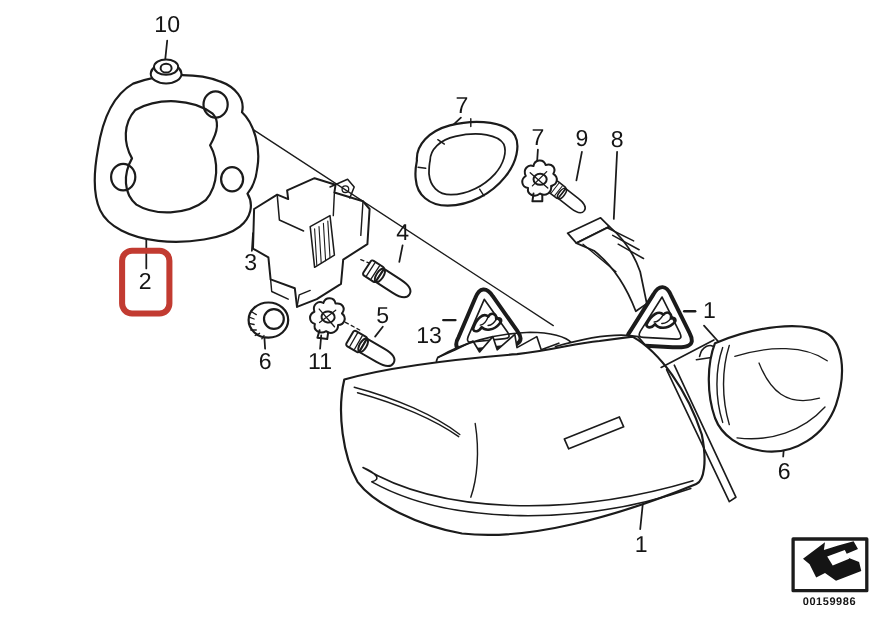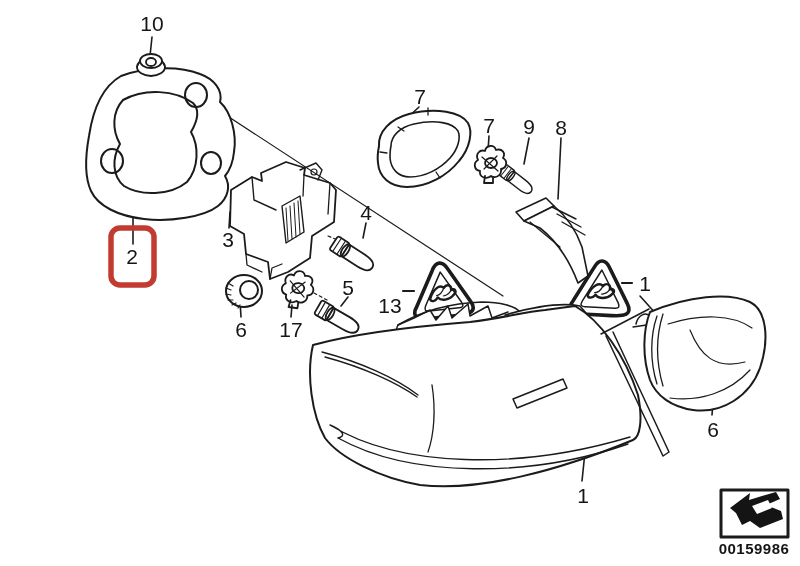--- a/index.html
+++ b/index.html
@@ -3,21 +3,21 @@
 <meta charset="utf-8">
 <style>
   html,body{margin:0;padding:0;background:#fff;}
   .stage{position:relative;width:800px;height:566px;background:#ffffff;overflow:hidden;
          font-family:"Liberation Sans",sans-serif;}
   .stage svg{position:absolute;left:0;top:0;}
   .part-label{position:absolute;transform:translate(-50%,-50%);
     font-family:"Liberation Sans",sans-serif;font-weight:400;font-size:21px;
     color:#151515;letter-spacing:0;line-height:1;white-space:nowrap;cursor:pointer;}
   .part-code{position:absolute;transform:translate(-50%,-50%);
-    font-family:"Liberation Sans",sans-serif;font-weight:700;font-size:15px;
+    font-family:"Liberation Sans",sans-serif;font-weight:700;font-size:10px;
     color:#141414;letter-spacing:.5px;line-height:1;}
 </style>
 </head>
 <body>
 
 <div class="stage">
 
 <svg width="800" height="566" viewBox="0 0 800 566" fill="none" stroke="#1b1b1b" stroke-width="1.8" stroke-linecap="round" stroke-linejoin="round">
 
   <defs>
@@ -172,16 +172,16 @@
   <div class="part-label" style="left:348px;top:287px">5</div>
   <div class="part-label" style="left:713px;top:429px">6</div>
   <div class="part-label" style="left:420px;top:96px">7</div>
   <div class="part-label" style="left:561px;top:127px">8</div>
   <div class="part-label" style="left:529px;top:126px">9</div>
   <div class="part-label" style="left:152px;top:23px">10</div>
   <div class="part-label" style="left:241px;top:329px">6</div>
   <div class="part-label" style="left:645px;top:283px">1</div>
   <div class="part-label" style="left:390px;top:305px">13</div>
   <div class="part-label" style="left:489px;top:125px">7</div>
-  <div class="part-label" style="left:291px;top:329px">17</div>
+  <div class="part-label" style="left:291px;top:329px">11</div>
 
   <div class="part-code" style="left:754px;top:548px">00159986</div>
 </div>
 
 </body></html>

